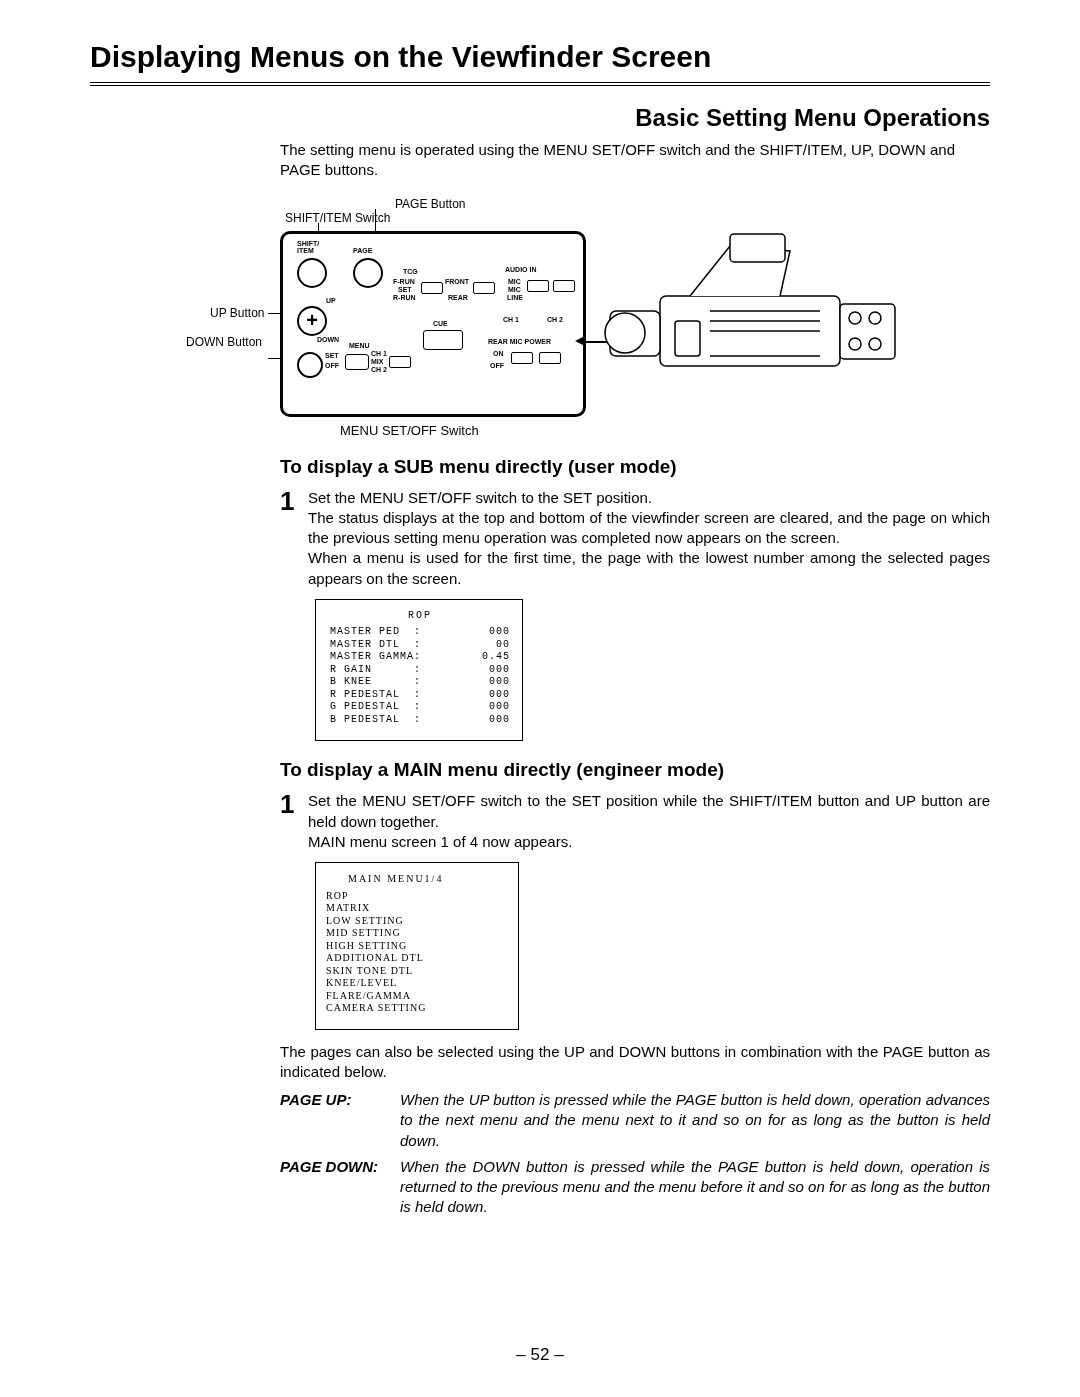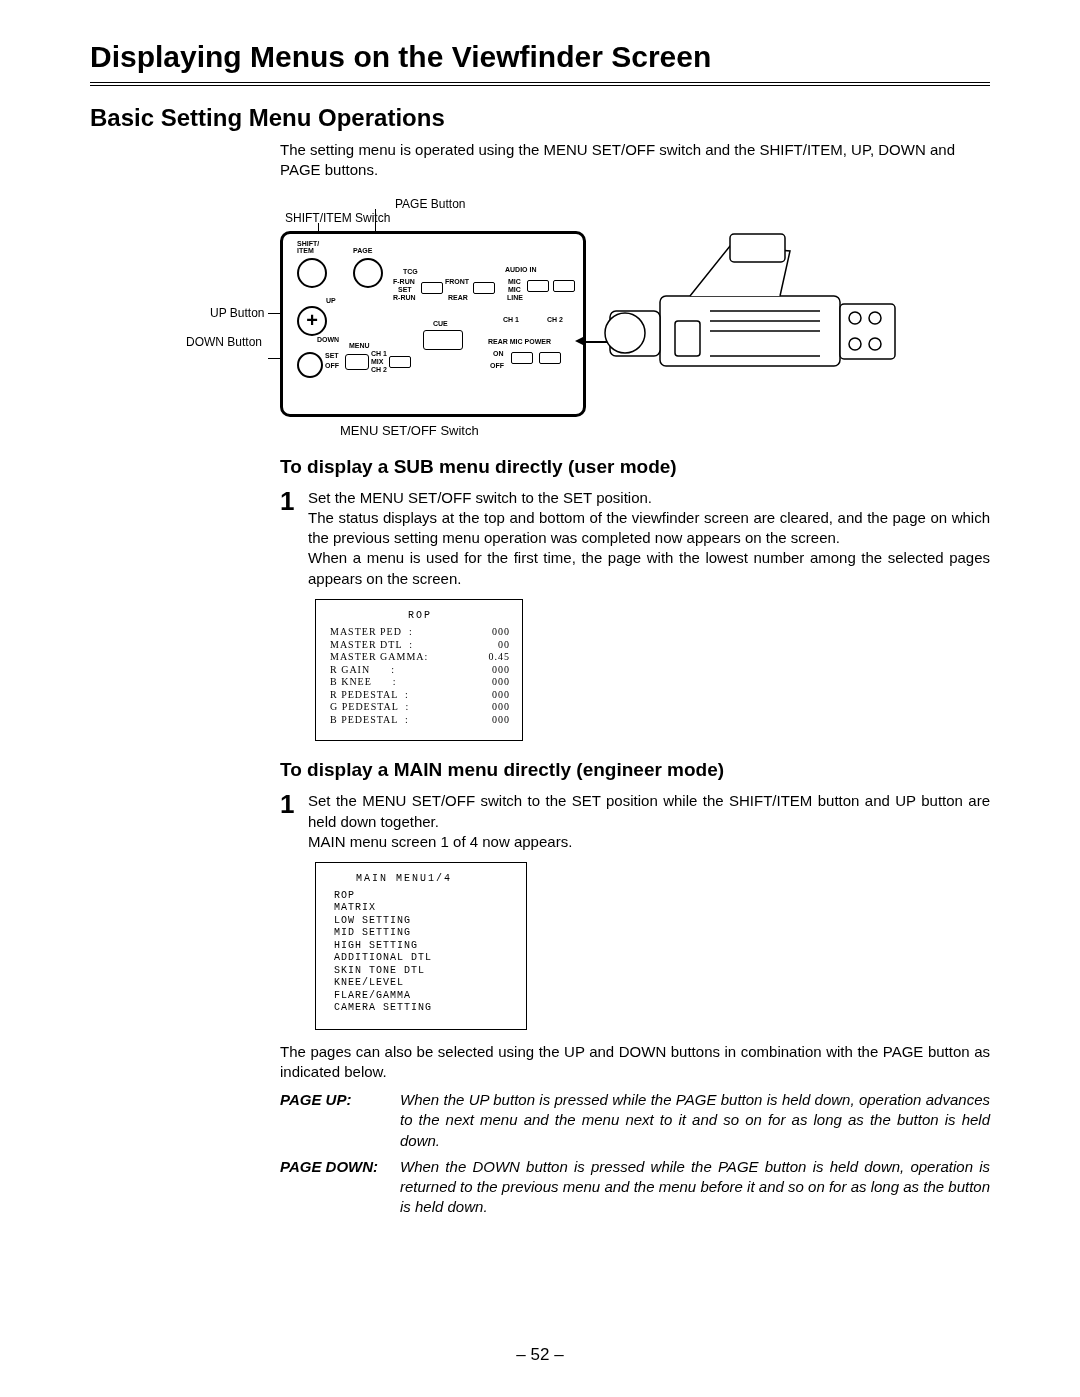--- a/index.html
+++ b/index.html
@@ -1,18 +1,18 @@
 <!DOCTYPE html>
 <html><head>
 <meta charset="utf-8">
 <style>
   html,body{margin:0;padding:0;background:#fff;color:#000;font-family:Arial,Helvetica,sans-serif;}
   .page{width:1080px;min-height:1397px;margin:0 auto;padding:40px 90px 30px 90px;box-sizing:border-box;position:relative;}
   .h1{font-size:30px;font-weight:bold;border-bottom:4px double #000;padding-bottom:8px;margin-bottom:18px;}
-  .h2{font-size:24px;font-weight:bold;margin:0 0 8px 0;}
+  .h2{font-size:24px;font-weight:bold;margin:0 0 8px 0;text-align:right;}
   .h3{font-size:19px;font-weight:bold;margin:18px 0 10px 190px;}
   .intro{font-size:15px;margin:0 0 10px 190px;line-height:1.35;}
   .diagram-row{display:flex;align-items:flex-start;margin-left:120px;margin-bottom:6px;}
   .panel-wrap{position:relative;width:370px;}
   .callouts .c{position:absolute;font-size:12px;white-space:nowrap;}
   .callouts .line{position:absolute;height:1px;background:#000;}
   .callouts .vline{position:absolute;width:1px;background:#000;}
   .panel{border:3px solid #000;border-radius:10px;background:#fff;width:300px;height:180px;margin:40px 0 0 70px;position:relative;font-family:Arial;}
   .knob{width:26px;height:26px;border:2.5px solid #000;border-radius:50%;display:flex;align-items:center;justify-content:center;font-weight:bold;font-size:18px;}
   .lbl{font-size:7px;font-weight:bold;position:absolute;white-space:nowrap;}
@@ -21,21 +21,21 @@
   .arrow-line{position:absolute;height:2px;background:#000;}
   .arrow-tip{position:absolute;width:0;height:0;border-top:5px solid transparent;border-bottom:5px solid transparent;}
   .camera{width:330px;height:180px;margin:35px 0 0 10px;position:relative;}
   .cam-placeholder{position:absolute;inset:0;}
   .under-label{font-size:13px;margin:6px 0 0 250px;}
   .step-row{display:flex;margin-left:190px;align-items:flex-start;}
   .step-num{font-size:26px;font-weight:bold;width:28px;flex-shrink:0;line-height:1;}
   .step-body{font-size:15px;line-height:1.35;flex:1;text-align:justify;}
   .screen{border:1.5px solid #000;width:180px;padding:10px 12px 14px 14px;margin:10px 0 12px 225px;font-family:"Courier New",monospace;font-size:10px;line-height:1.25;letter-spacing:1px;}
   .screen .title{text-align:center;letter-spacing:2px;margin-bottom:4px;}
-  .screen .row{display:flex;font-family:Liberation Serif, serif;}
+  .screen .row{display:flex;}
   .screen .k{white-space:pre;}
   .screen .v{margin-left:auto;white-space:pre;}
   .after{font-size:15px;margin:8px 0 8px 190px;line-height:1.35;text-align:justify;}
   .defs{margin-left:190px;font-size:15px;line-height:1.35;text-align:justify;}
   .def-row{display:flex;margin-bottom:6px;font-style:italic;}
   .def-k{font-weight:bold;white-space:nowrap;flex-shrink:0;width:120px;}
   .def-v{flex:1;}
   .page-num{position:absolute;bottom:32px;left:0;right:0;text-align:center;font-size:17px;}
 </style>
 </head>
@@ -181,21 +181,21 @@
         </div>
       </div>
   </div>
 
   <div class="h3">To display a MAIN menu directly (engineer mode)</div>
   <div class="step-row">
     <div class="step-num">1</div>
     <div class="step-body" id="mainstepbody">Set the MENU SET/OFF switch to the SET position while the SHIFT/ITEM button and UP button are held down together.<br>MAIN menu screen 1 of 4 now appears.</div>
   </div>
 
-  <div class="screen" style="padding-left:18px;">
+  <div class="screen" style="padding-left:10px;font-family:Liberation Serif, serif;">
     <div class="title" style="text-align:left;padding-left:22px;">MAIN MENU1/4</div>
     <div id="main-items">
         <div>ROP</div>
         <div>MATRIX</div>
         <div>LOW SETTING</div>
         <div>MID SETTING</div>
         <div>HIGH SETTING</div>
         <div>ADDITIONAL DTL</div>
         <div>SKIN TONE DTL</div>
         <div>KNEE/LEVEL</div>

